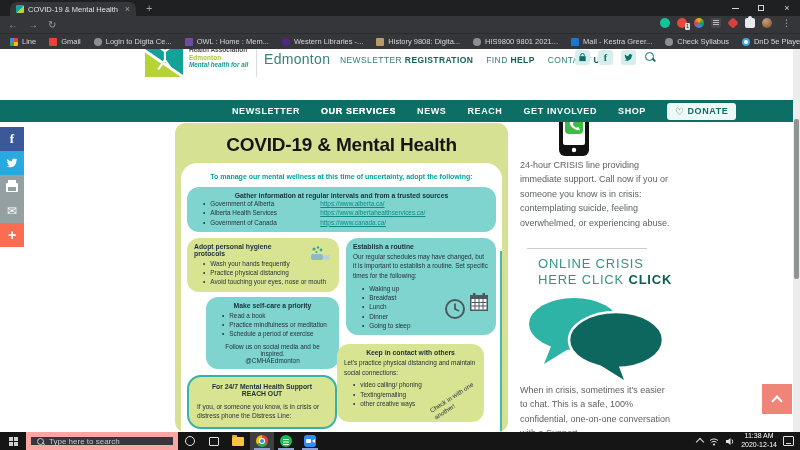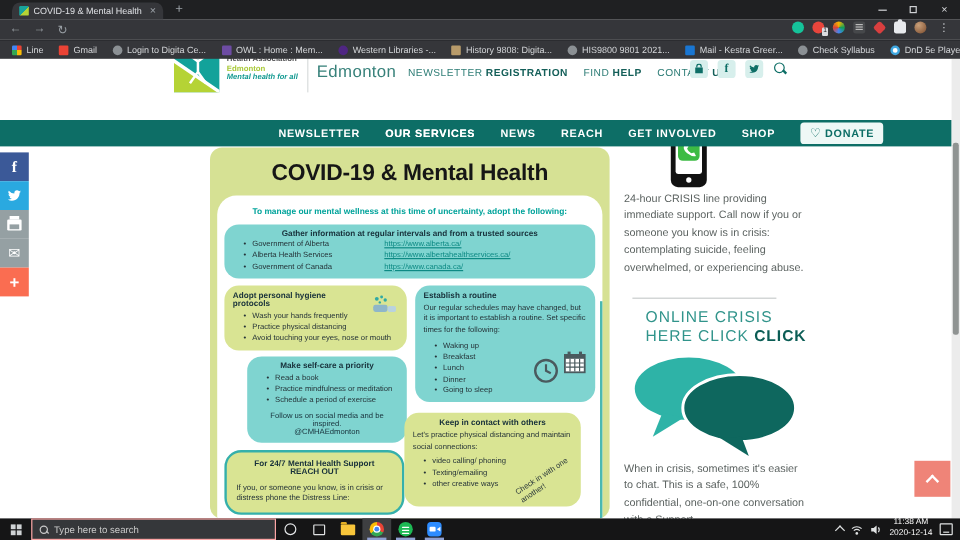--- a/index.html
+++ b/index.html
@@ -126,21 +126,21 @@
   .backtop{position:absolute;left:762px;top:384px;width:30px;height:30px;background:#ef8478;z-index:7;display:flex;align-items:center;justify-content:center}
   .backtop .chev{width:8px;height:8px;border-left:2px solid #fff;border-top:2px solid #fff;transform:rotate(45deg);margin-top:3px}
   .scrollbar{position:absolute;right:0;top:49px;width:7px;height:383px;background:#ececec;z-index:8}
   .scroll-thumb{position:absolute;left:1px;top:70px;width:5px;height:160px;background:#8f9392;border-radius:2px}
 
   
   .taskbar{position:absolute;left:0;right:0;bottom:0;height:18px;background:#151516;z-index:30;display:flex;align-items:center}
   .start{width:26px;height:18px;display:flex;align-items:center;justify-content:center}
   .winlogo{width:9px;height:9px;display:grid;grid-template-columns:4px 4px;grid-template-rows:4px 4px;gap:1px}
   .winlogo i{background:#cfd2d4}
-  .tsearch{width:204px;height:18px;background:#35373a;border:1px solid #fca5a5;display:flex;align-items:center;padding:0 6px;gap:5px}
+  .tsearch{width:152px;height:18px;background:#35373a;border:5px solid #fca5a5;display:flex;align-items:center;padding:0 6px;gap:5px}
   .tsearch input{background:transparent;border:none;outline:none;color:#c9c9c9;font-size:8px;font-family:"Liberation Sans",sans-serif;width:140px}
   .tsearch input::placeholder{color:#c9c9c9}
   .tmag{width:7px;height:7px;position:relative;flex:none}
   .tmag:before{content:"";position:absolute;left:0;top:0;width:5px;height:5px;border:1px solid #c9c9c9;border-radius:50%}
   .tmag:after{content:"";position:absolute;left:5px;top:5px;width:3px;height:1px;background:#c9c9c9;transform:rotate(45deg)}
   .task-icons{display:flex;align-items:center;height:18px}
   .ticon{width:24px;height:18px;display:flex;align-items:center;justify-content:center;position:relative}
   .ticon.open:after{content:"";position:absolute;bottom:0;left:4px;right:4px;height:2px;background:#8f9fd0}
   .ticon.activewin{background:#3e3f41}
   .cortana{width:10px;height:10px;border:1.5px solid #e4e6e8;border-radius:50%}

